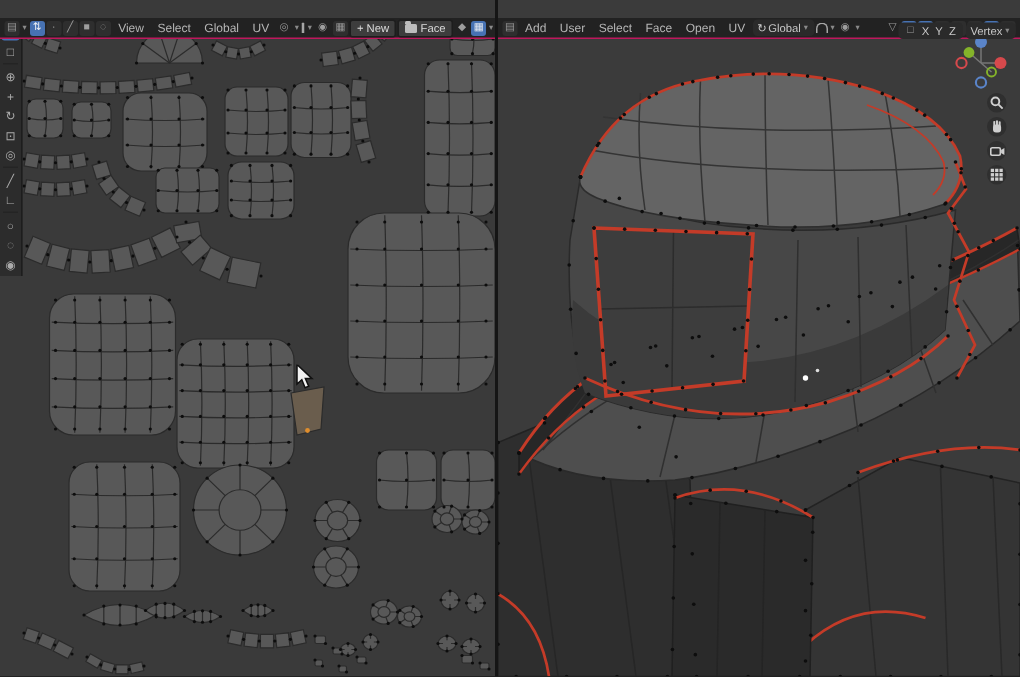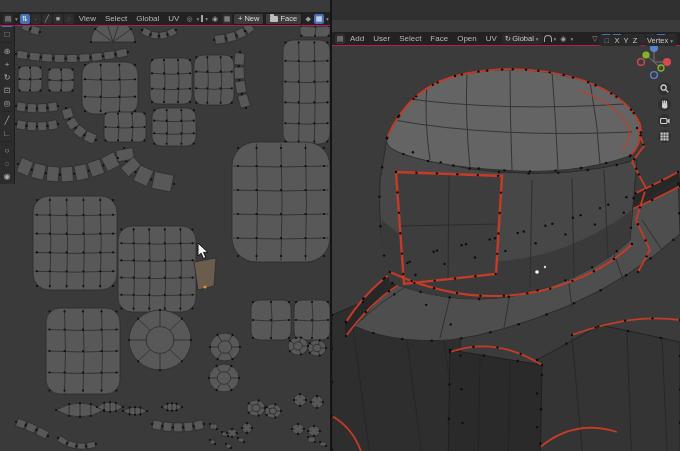--- a/index.html
+++ b/index.html
@@ -1,20 +1,20 @@
 <!DOCTYPE html>
 <html><head>
 <meta charset="utf-8">
 <style>
   html,body{margin:0;padding:0;background:#111;}
   #stage{position:relative;width:680px;height:451px;background:#303030;overflow:hidden;
          font-family:"Liberation Sans",sans-serif;-webkit-font-smoothing:antialiased;}
   .editor{position:absolute;top:0;bottom:0;}
   #uv-editor{left:0;width:330px;background:#3a3a3a;}
-  #viewport{left:332px;width:348px;background:#3b3b3b;margin-top:20px;}
+  #viewport{left:332px;width:348px;background:#3b3b3b;}
   #divider{position:absolute;left:330px;top:0;width:2px;height:451px;background:#151515;z-index:9;}
   svg.canvas{position:absolute;left:0;top:0;z-index:1;}
   
   .header{position:absolute;top:12px;left:0;right:0;height:13px;background:#222222;border-bottom:1px solid #be185d;
           display:flex;align-items:center;gap:1px;padding:0 3px;font-size:8px;color:#b6b6b6;z-index:8;white-space:nowrap;text-align:right;}
   .menu{padding:0 4px;border-radius:2px;cursor:default;}
   .mini{min-width:10px;height:10px;border-radius:2px;display:inline-flex;align-items:center;justify-content:center;
         font-size:7px;line-height:10px;color:#9d9d9d;}
   .box{background:#2e2e2e;}
   .on{background:#4772b3;color:#eceff4;}

